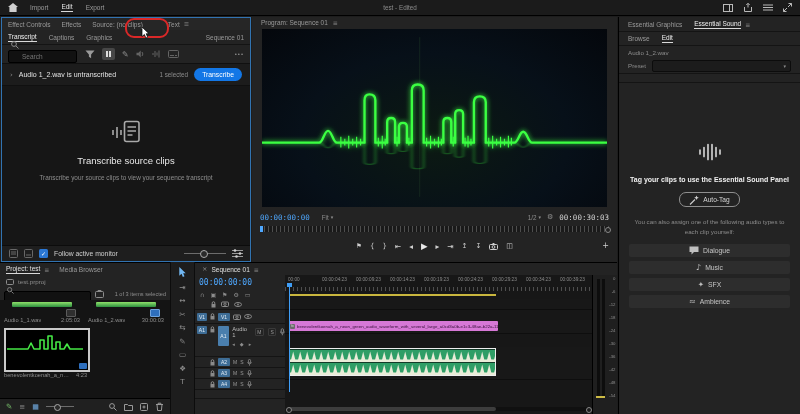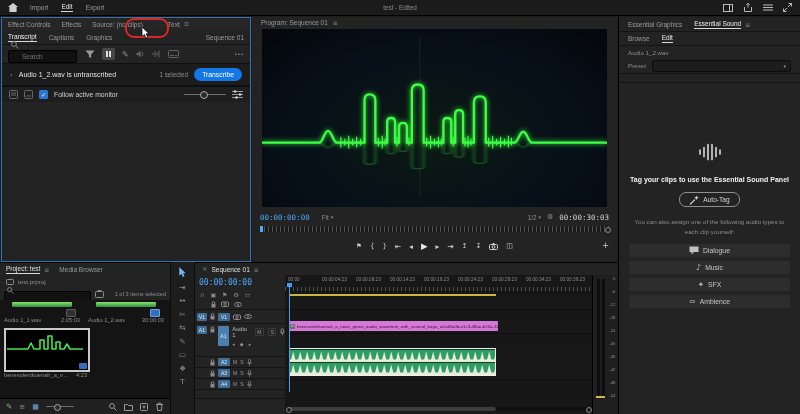--- a/index.html
+++ b/index.html
@@ -125,20 +125,34 @@
       <span class="grow"></span>
       <span class="d" style="font-size:6px;letter-spacing:1px">•••</span>
     </div>
     <div class="r" style="height:21px;padding:0 8px;gap:6px;background:#1c1c1c;border-top:1px solid #101010;border-bottom:1px solid #101010">
       <span class="g d" style="font-size:7px">›</span>
       <span class="nw" style="font-size:7px;color:#e3e3e3">Audio 1_2.wav is untranscribed</span>
       <span class="grow"></span>
       <span class="d nw" style="font-size:6.3px">1 selected</span>
       <span class="r" style="height:13px;padding:0 8px;background:#1377e6;border-radius:7px;color:#fff;font-size:6.8px">Transcribe</span>
     </div>
+    <div class="col grow" style="background:#161616;align-items:center;justify-content:center">
+      <span style="margin-bottom:10px">
+        <svg width="30" height="25" viewBox="0 0 30 25">
+          <g stroke="#a9a9a9" stroke-width="1.6" fill="none">
+            <path d="M2,10 v5 M6,7 v11 M10,10 v5"></path>
+            <rect x="13.5" y="1.5" width="14.5" height="20" rx="2"></rect>
+            <path d="M16.5,7 h8.5 M16.5,11 h8.5 M16.5,15 h5"></path>
+          </g>
+        </svg>
+      </span>
+      <div style="font-size:9.5px;color:#e8e8e8;margin-bottom:7px">Transcribe source clips</div>
+      <div class="d" style="font-size:6.4px;max-width:200px;text-align:center;line-height:1.5">Transcribe your source clips to view your sequence transcript</div>
+      <div style="height:28px"></div>
+    </div>
     <div class="r" style="height:15px;padding:0 7px;gap:6px;background:#1e1e1e;border-top:1px solid #0c0c0c">
       <span style="opacity:.6">
         <svg width="9" height="9" viewBox="0 0 9 9">
             <rect x="0.5" y="0.5" width="8" height="8" rx="1" fill="none" stroke="#9a9a9a"></rect>
             <path d="M2,3 h5 M2,5 h5" stroke="#9a9a9a"></path>
           </svg>
       </span>
       <span style="opacity:.6">
         <svg width="9" height="9" viewBox="0 0 9 9">
             <rect x="0.5" y="0.5" width="8" height="8" rx="1" fill="none" stroke="#9a9a9a"></rect>

